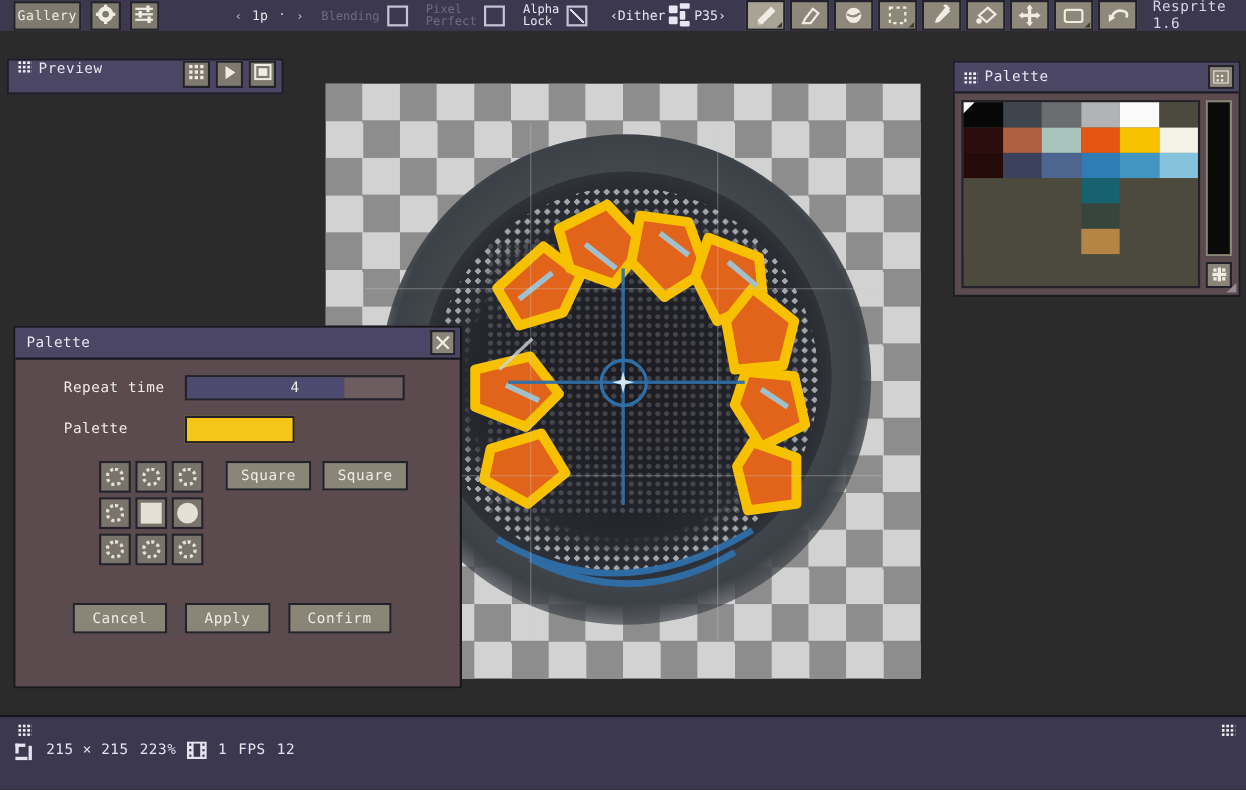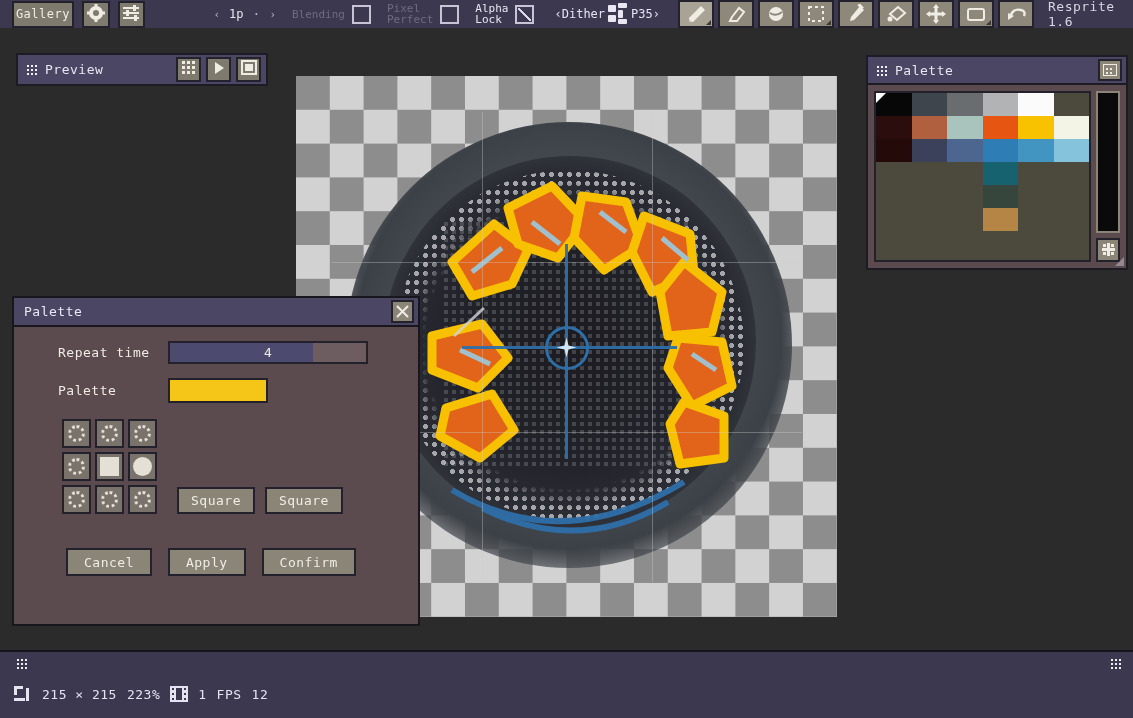--- a/index.html
+++ b/index.html
@@ -68,23 +68,23 @@
     position:absolute; right:1px; bottom:1px;
     width:0;height:0;border-style:solid;
     border-width:0 0 5px 5px;border-color:transparent transparent #3b3a34 transparent;
   }
   #brand {
     margin-left: 14px; color: #d8d5e4; font-size: 13px; letter-spacing: .5px;
   }
 
   
   #preview-panel {
-    position:absolute; left: 16px; top: 53px; width: 252px; height: 33px;
+    position:absolute; left: 6px; top: 53px; width: 252px; height: 33px;
     background: #4a4663; border: 2px solid #1d1c25;
-    display:flex; align-items:center;
+    display:flex; 
   }
   .grip {
     display:inline-block; width: 13px; height: 11px; margin-left: 8px;
     background-image:
       radial-gradient(#ffffff 45%, transparent 46%);
     background-size: 4px 4px; background-position: 0 0;
     opacity: .92;
   }
   #preview-title { color: #e9e6f2; font-size: 13px; margin-left: 6px; letter-spacing:.5px;}
   .pv-btns { margin-left:auto; display:flex; gap:5px; margin-right:5px; }
@@ -219,21 +219,21 @@
   }
   #slider-fill { position:absolute; left:0;top:0;bottom:0; background:#4c4a6e; }
   #slider-val {
     position:absolute; left:0;right:0;top:0;bottom:0;
     display:flex;align-items:center;justify-content:center;
     color:#efece4; font-size:13px;
   }
   #colour-swatch {
     width: 100px; height: 25px; background:#f5c518; border:2px solid #23222c;
   }
-  #shape-area { display:flex; align-items:flex-end; margin-top: 16px; margin-left: 48px; }
+  #shape-area { display:flex; align-items:flex-start; margin-top: 16px; margin-left: 76px; }
   #shape-grid { display:grid; grid-template-columns: repeat(3, 29px); gap: 4px; }
   .cell {
     width:29px;height:29px;background:#7a736b;border:2px solid #23222c;
     display:flex;align-items:center;justify-content:center;
   }
   .ring {
     width:17px;height:17px;border-radius:50%;
     border: 3px dotted #e4e0d6;
   }
   .fill-sq { width:19px;height:19px;background:#e4e0d6; }
@@ -252,21 +252,21 @@
   }
 
   
   #bottombar {
     position:absolute; left:0; bottom:0; width:1133px; height: 68px;
     background:#3b3850; border-top: 2px solid #16151c;
   }
   #bb-grips { position:relative; height: 22px; }
   #bb-grip-l { position:absolute; left: 8px; top: 6px; }
   #bb-grip-r { position:absolute; right: 10px; top: 6px; }
-  #status { display:flex; align-items:center; height: 40px; padding-left: 12px; gap: 10px; }
+  #status { display:flex; align-items:flex-start; height: 40px; padding-left: 12px; gap: 10px; }
   .st-text { color:#e6e3f0; font-size:13px; letter-spacing:.5px; }
   .st-icon { display:flex; align-items:center; }
 </style>
 </head>
 <body>
 
 <div id="topbar">
 
   <div class="tb-btn" id="gallery-btn">
     <span>Gallery</span>

